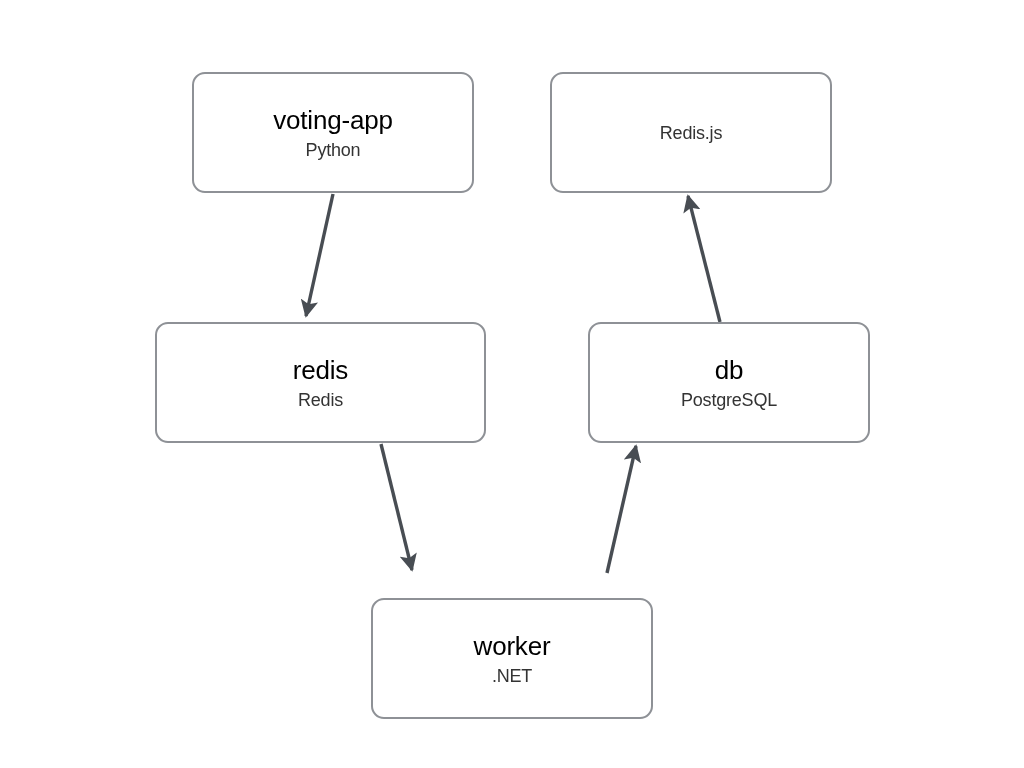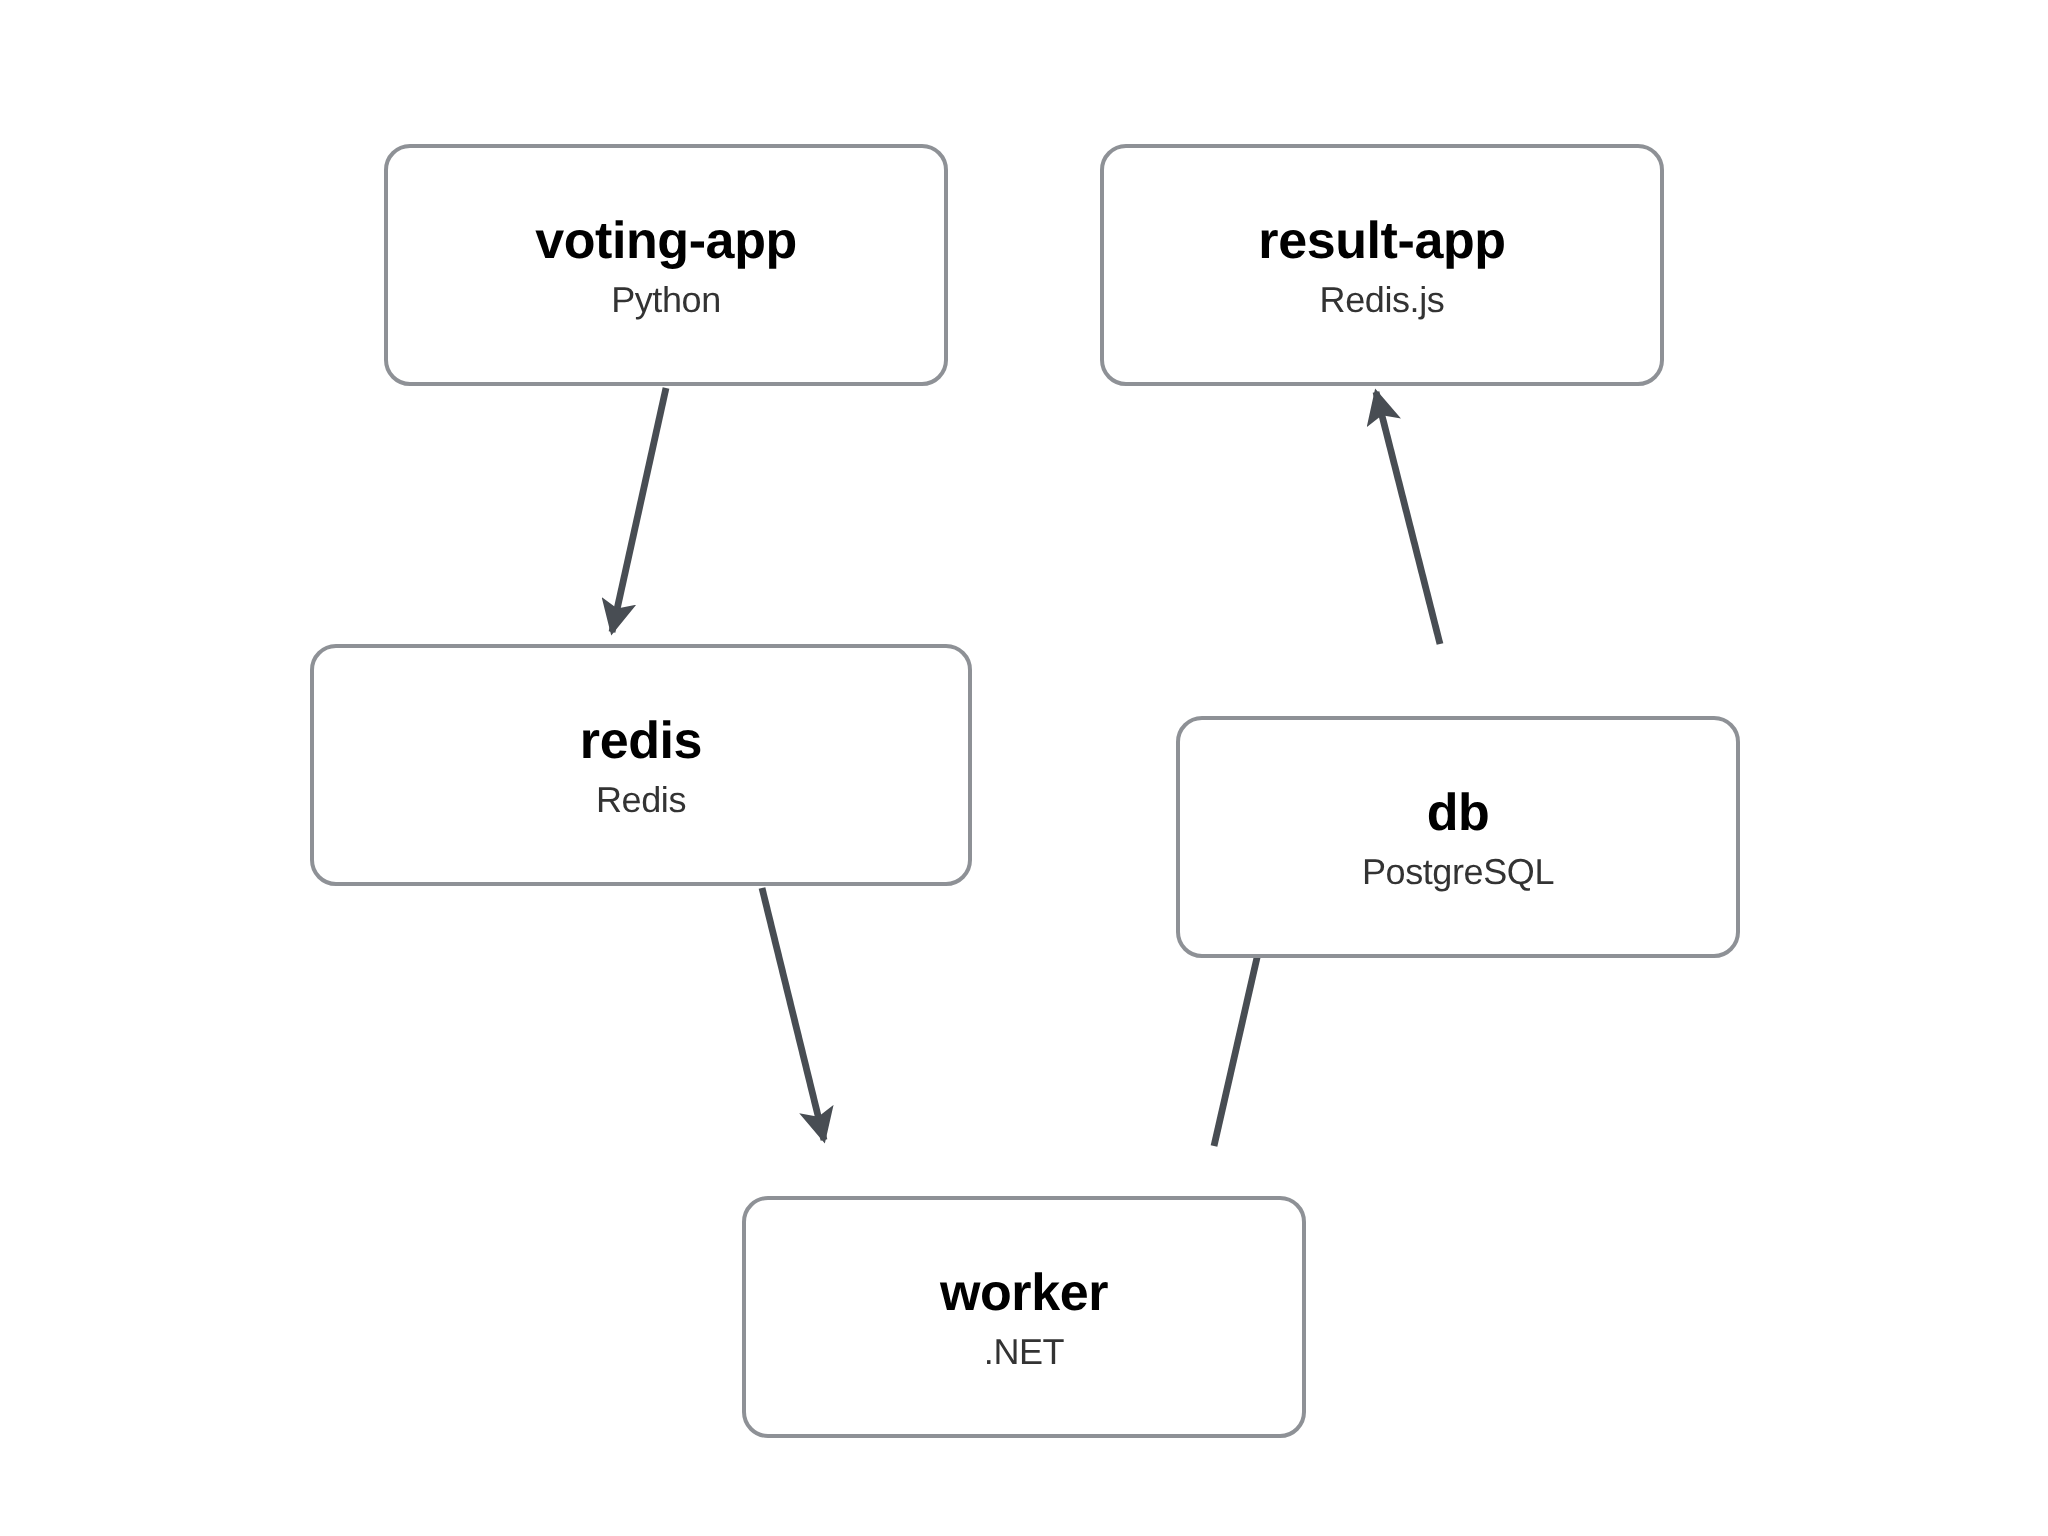--- a/index.html
+++ b/index.html
@@ -35,38 +35,38 @@
     border-radius: 13px;
     background: #ffffff;
     display: flex;
     flex-direction: column;
     align-items: center;
     justify-content: center;
     line-height: 1.0;
   }
   .node-title {
     font-size: 26px;
-    font-weight: bold;
+    font-weight: normal;
     color: #000000;
     letter-spacing: -0.2px;
     margin-bottom: 8px;
     white-space: nowrap;
   }
   .node-subtitle {
     font-size: 18px;
     font-weight: normal;
     color: #333333;
     letter-spacing: -0.2px;
     white-space: nowrap;
   }
   
   #node-voting-app { left: 192px; top: 72px;  width: 282px; height: 121px; }
   #node-result-app { left: 550px; top: 72px;  width: 282px; height: 121px; }
   #node-redis      { left: 155px; top: 322px; width: 282px; height: 121px; }
-  #node-db         { left: 588px; top: 322px; width: 282px; height: 121px; margin-top: 36px; }
+  #node-db         { left: 588px; top: 322px; width: 282px; height: 121px; }
   #node-worker     { left: 371px; top: 573px; width: 282px; height: 121px; margin-top: 25px; }
 </style>
 </head>
 <body style="background: rgb(255, 255, 255);">
 
 <div id="diagram-canvas" style="background: rgb(255, 255, 255);">
 
   <svg id="edge-layer" viewBox="0 0 1024 768" width="1024" height="768" xmlns="http://www.w3.org/2000/svg">
     <defs>
       <marker id="arrowhead" viewBox="0 0 10 10" refX="9" refY="5" markerWidth="5.2" markerHeight="5.2" orient="auto-start-reverse">
@@ -82,21 +82,20 @@
 
     <line class="edge" x1="720" y1="322" x2="688" y2="196" stroke="#484d53" stroke-width="3.4" stroke-linecap="butt" marker-end="url(#arrowhead)"></line>
   </svg>
 
   <div class="node" id="node-voting-app" style="left: 192px; top: 72px; width: 282px; height: 121px; border-color: rgb(142, 145, 150); background: rgb(255, 255, 255);">
     <div class="node-title" style="color: rgb(0, 0, 0);">voting-app</div>
     <div class="node-subtitle" style="color: rgb(51, 51, 51);">Python</div>
   </div>
 
   <div class="node" id="node-result-app" style="left: 550px; top: 72px; width: 282px; height: 121px; border-color: rgb(142, 145, 150); background: rgb(255, 255, 255);">
-    <div class="node-title" style="color: rgb(0, 0, 0);">result-app</div>
     <div class="node-subtitle" style="color: rgb(51, 51, 51);">Redis.js</div>
   </div>
 
   <div class="node" id="node-redis" style="left: 155px; top: 322px; width: 331px; height: 121px; border-color: rgb(142, 145, 150); background: rgb(255, 255, 255);">
     <div class="node-title" style="color: rgb(0, 0, 0);">redis</div>
     <div class="node-subtitle" style="color: rgb(51, 51, 51);">Redis</div>
   </div>
 
   <div class="node" id="node-db" style="left: 588px; top: 322px; width: 282px; height: 121px; border-color: rgb(142, 145, 150); background: rgb(255, 255, 255);">
     <div class="node-title" style="color: rgb(0, 0, 0);">db</div>

